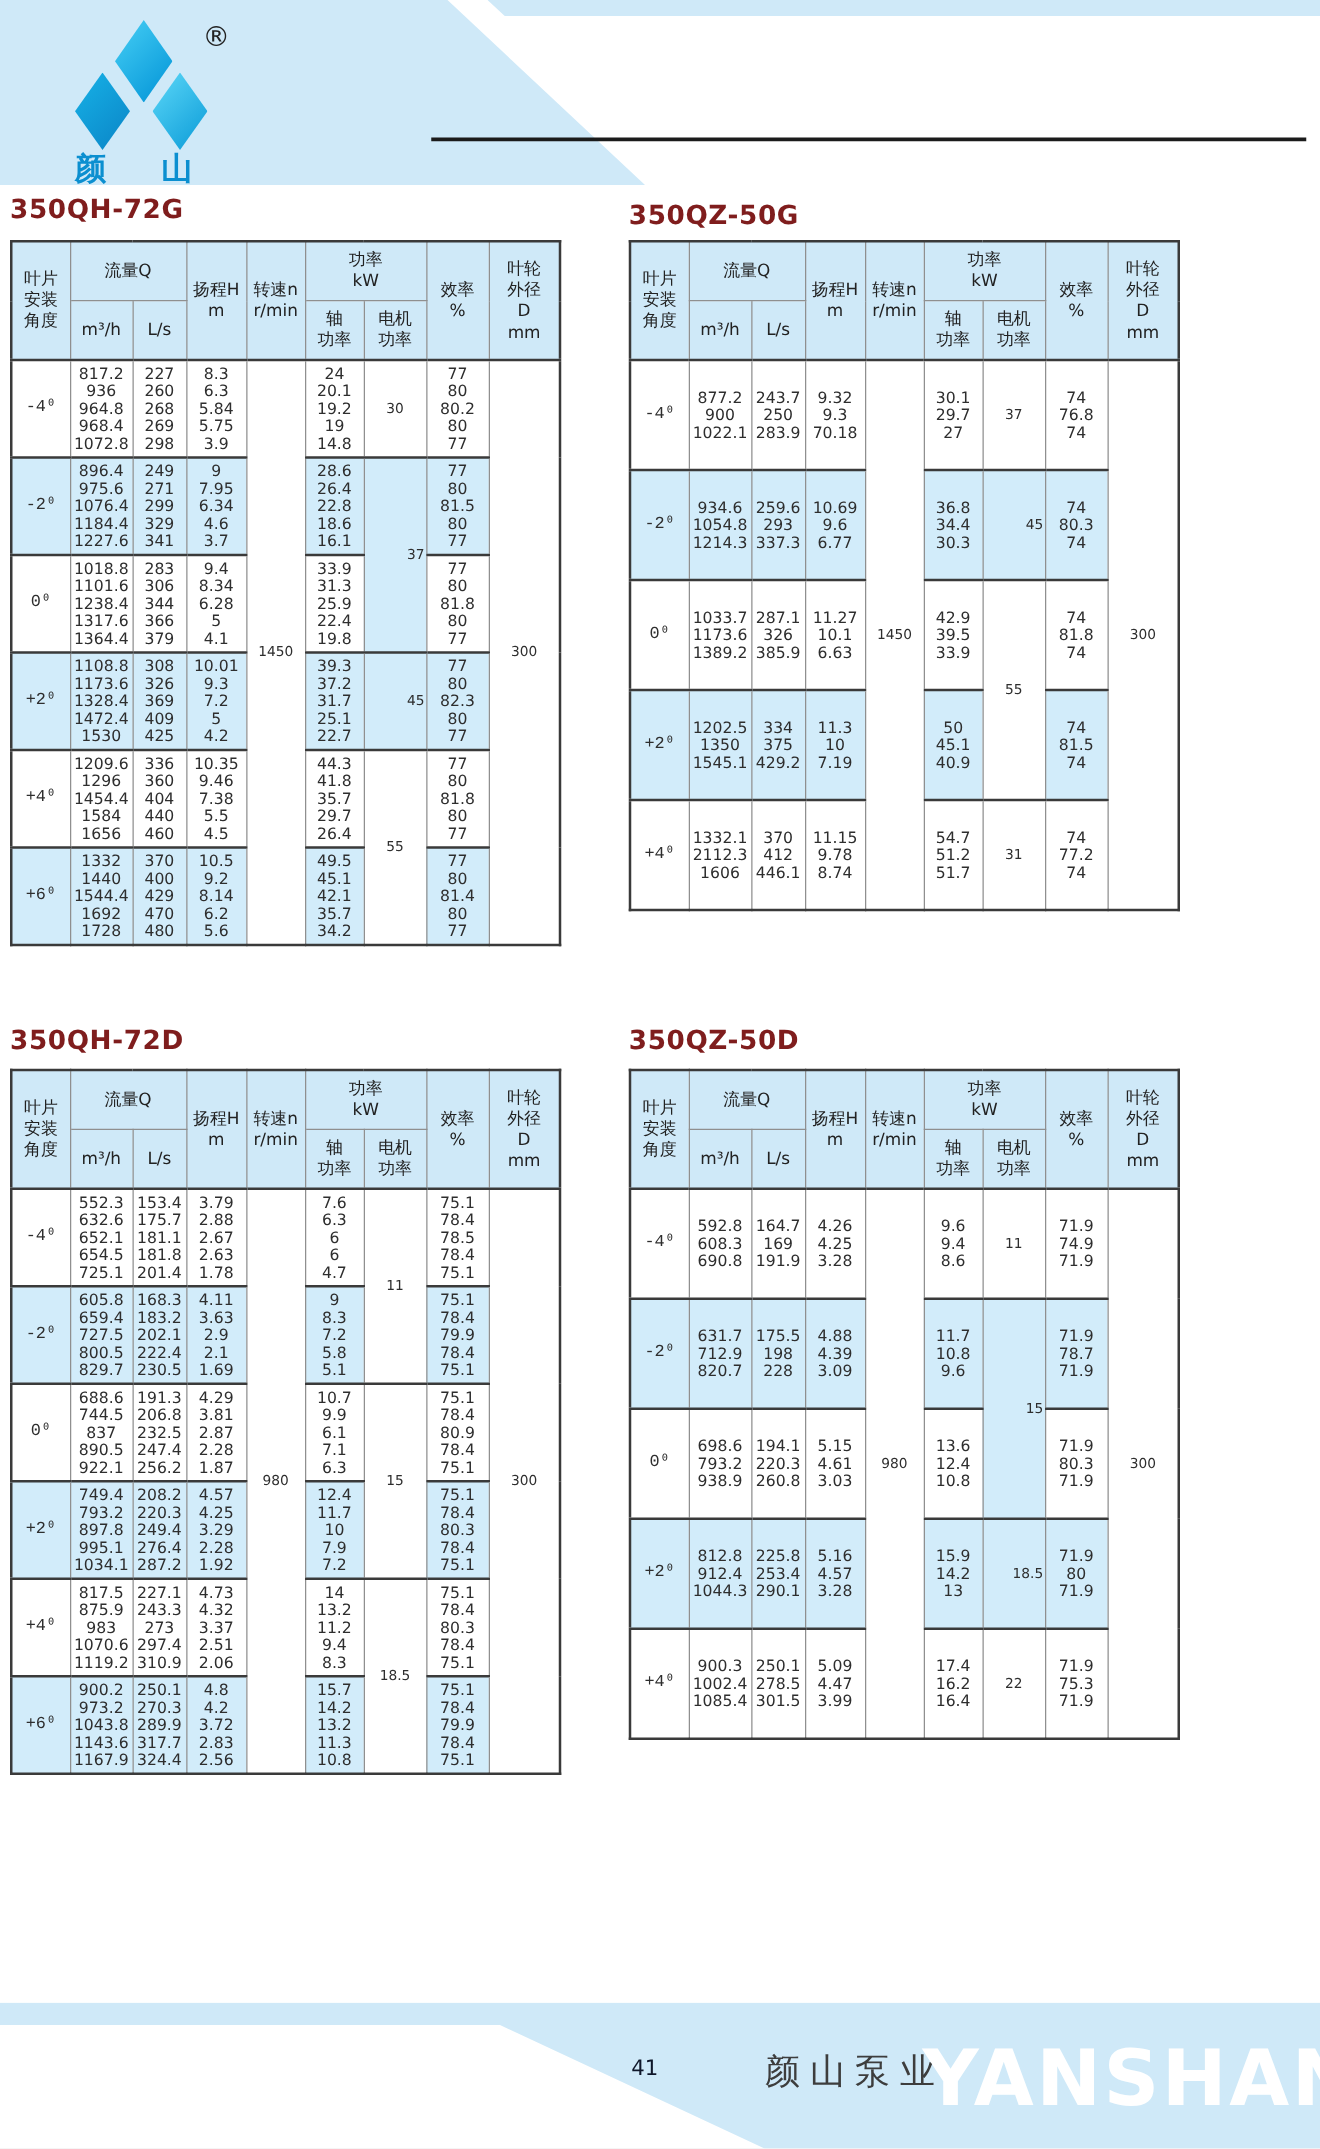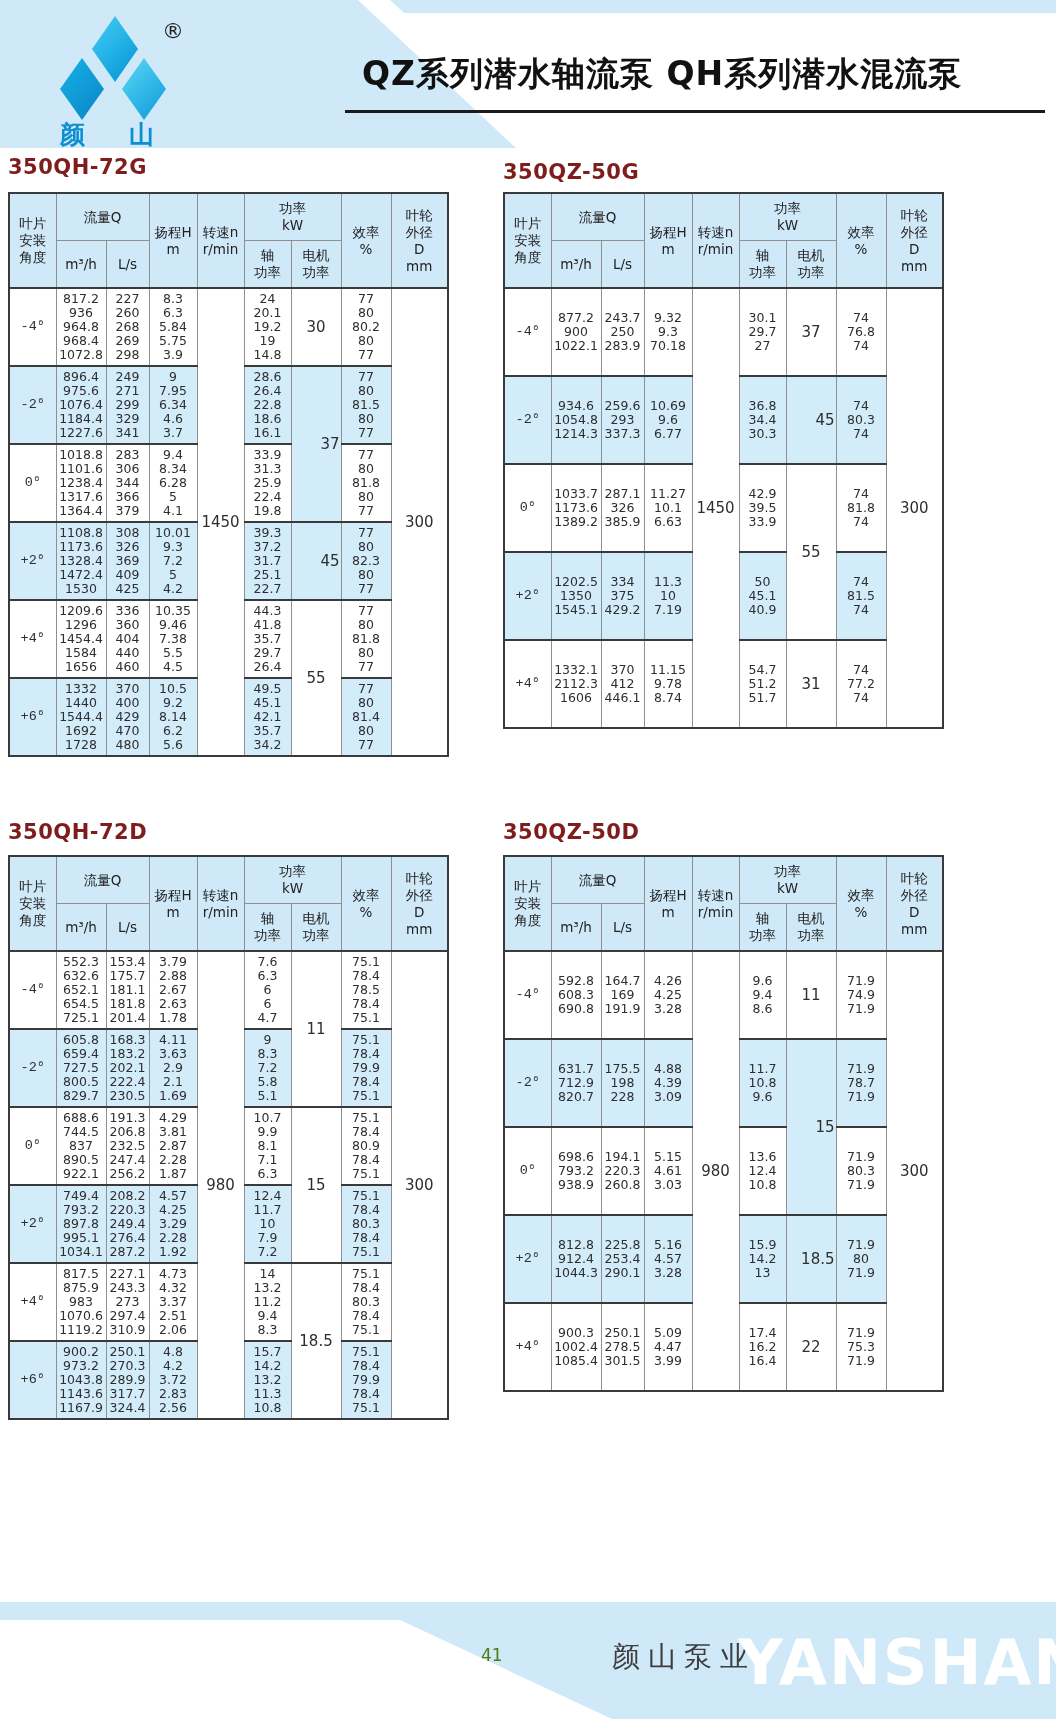--- a/index.html
+++ b/index.html
@@ -40,26 +40,26 @@
   .ptable thead th{background:#cfe9f8;font-weight:normal;font-size:13.5px;line-height:17px;
                    padding:6px 0;color:#222;}
   .ptable thead tr:last-child th{border-bottom:2px solid #3a3a3a;}
   .ptable tbody td{font-size:12.5px;line-height:14px;border-top:2px solid #3a3a3a;}
   table.dense tbody td{padding:3px 1px;}
   table.airy  tbody td{padding:22px 1px;}
   .ptable tbody tr.shade td{background:#d2ecfa;}
   .ptable td.cp{background:#fff;}
   .ptable td.cs{background:#d2ecfa;text-align:right;}
   .ptable td.angle{font-size:13.5px;font-family:Liberation Mono, monospace;}
-  .ptable td.big{font-size:15px;}
+  .ptable td.big{font-size:11px;}
 
   
   .footer{position:absolute;left:0;top:1602px;width:1056px;height:117px;background:#cfe9f8;
           clip-path:polygon(0 0,1056px 0,1056px 117px,612px 117px,400px 18px,0 18px);}
-  .page-num{position:absolute;left:481px;top:1645px;font-size:17px;color:#4d7c0f;}
+  .page-num{position:absolute;left:505px;top:1645px;font-size:17px;color:#0f172a;}
   .company{position:absolute;left:612px;top:1638px;font-size:28px;color:#3d3d3d;
            letter-spacing:8px;white-space:nowrap;}
   .watermark{position:absolute;left:738px;top:1626px;font-size:62px;font-weight:bold;
              color:#fff;letter-spacing:2px;white-space:nowrap;}
 </style>
 </head>
 <body>
 
 <div class="page">
 
@@ -67,21 +67,20 @@
   <div class="band-right"></div>
 
   <div class="logo">
     <div class="dmd d1"></div>
     <div class="dmd d2"></div>
     <div class="dmd d3"></div>
     <div class="reg">®</div>
     <div class="brand">颜山</div>
   </div>
 
-  <div class="main-title">QZ系列潜水轴流泵 QH系列潜水混流泵</div>
   <div class="title-rule"></div>
 
   <div class="tbl-title" id="t0-title">350QH-72G</div>
   <div class="tbl-title" id="t1-title">350QZ-50G</div>
   <div class="tbl-title" id="t2-title">350QH-72D</div>
   <div class="tbl-title" id="t3-title">350QZ-50D</div>
 
   <div class="slot" id="slot0">
       <table class="ptable dense">
         <colgroup>
@@ -555,21 +554,21 @@
 232.5
 247.4
 256.2</td>
             <td>4.29
 3.81
 2.87
 2.28
 1.87</td>
             <td>10.7
 9.9
-8.1
+6.1
 7.1
 6.3</td>
             <td rowspan="2" class="cp big">15</td>
             <td>75.1
 78.4
 80.9
 78.4
 75.1</td>
           </tr>
           <tr class="shade">

